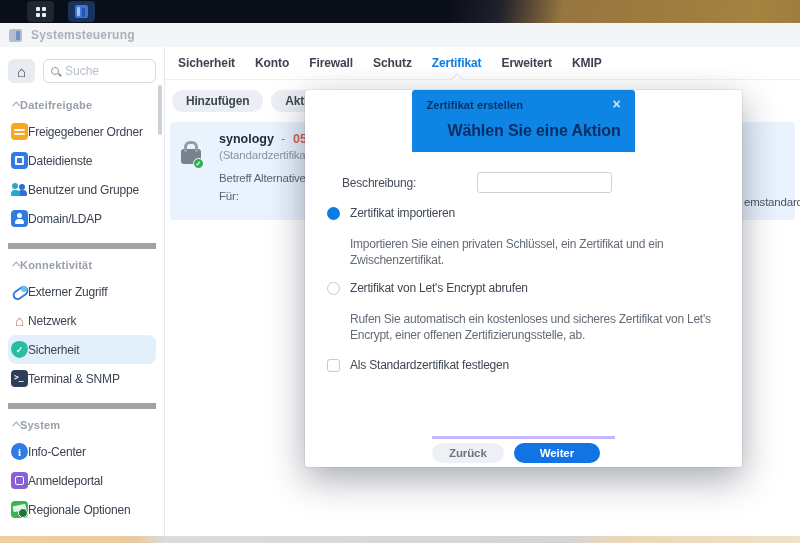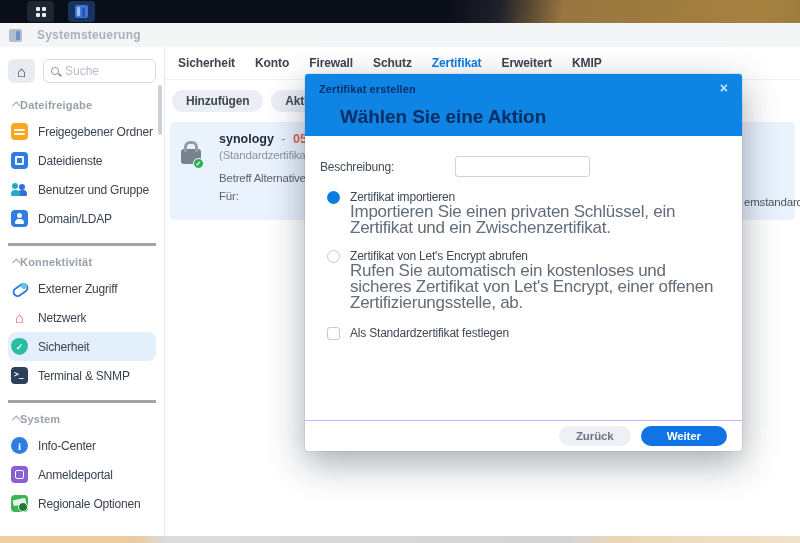--- a/index.html
+++ b/index.html
@@ -16,21 +16,21 @@
   .grid-glyph { width:10px; height:10px; position:relative; }
   .grid-glyph::before { content:""; position:absolute; left:0; top:0; width:4px; height:4px;
       background:#e9eef5; border-radius:1px;
       box-shadow:6px 0 0 #e9eef5, 0 6px 0 #e9eef5, 6px 6px 0 #e9eef5; }
   .cp-glyph { width:13px; height:13px; background:#3f74da; border-radius:2px; position:relative; }
   .cp-glyph::before { content:""; position:absolute; left:2px; top:2px; width:3px; height:9px;
       background:#9fc3ef; border-radius:1px; box-shadow:5px 1px 0 #2756a8; }
 
   
   .window { position:absolute; left:0; top:23px; width:800px; height:513px; background:#fff; }
-  .titlebar { height:24px; background:#f4f5f7; display:flex; align-items:center; padding-left:9px; gap:15px; }
+  .titlebar { height:24px; background:#f4f5f7; display:flex; align-items:center; padding-left:9px; gap:9px; }
   .title-ico { width:13px; height:13px; background:#b3bfce; border-radius:2px; position:relative; flex:none; }
   .title-ico::after { content:""; position:absolute; right:2px; top:2px; width:4px; height:9px; background:#6f8fbe; border-radius:1px; }
   .title-text { font-size:12px; font-weight:bold; color:#a9b1bc; letter-spacing:.2px; }
 
   
   .sidebar { position:absolute; left:0; top:24px; bottom:0; width:165px; background:#fff;
              border-right:1px solid #e6e9ed; padding:12px 8px 0 8px; overflow:hidden; }
   .sb-scrollthumb { position:absolute; right:2px; top:38px; width:4px; height:50px; background:#ccd1d7; border-radius:2px; }
   .sb-toprow { display:flex; gap:8px; align-items:center; margin-bottom:10px; }
   .home-btn { width:27px; height:24px; background:#e8ecf1; border-radius:6px; flex:none;
@@ -39,26 +39,26 @@
   .search-box { flex:1; height:24px; border:1px solid #d6dbe1; border-radius:6px; background:#fff;
                 display:flex; align-items:center; padding:0 7px; gap:6px; }
   .mag { width:8px; height:8px; border:1.5px solid #8e98a4; border-radius:50%; position:relative; flex:none; }
   .mag::after { content:""; position:absolute; width:4px; height:1.5px; background:#8e98a4;
                 right:-3.5px; bottom:-1px; transform:rotate(45deg); }
   .search-box input { border:none; outline:none; width:100%; font-size:12px; color:#3a4350;
                       font-family:"Liberation Sans", sans-serif; background:transparent; }
   .search-box input::placeholder { color:#b7bfc9; }
 
   .sb-section { margin-top:4px; }
-  .sb-section + .sb-section { border-top:3px solid #a3a3a3; margin-top:10px; padding-top:4px; }
+  .sb-section + .sb-section { border-top:6px solid #a3a3a3; margin-top:10px; padding-top:4px; }
   .sb-header { display:flex; align-items:center; gap:0; padding:6px 4px; cursor:pointer; }
   .chev { width:6px; height:6px; border-left:1.5px solid #9aa3ad; border-top:1.5px solid #9aa3ad;
           transform:rotate(45deg) translateY(1px); margin-left:2px; }
   .sb-header-label { font-size:11px; font-weight:bold; color:#98a1ab; letter-spacing:.2px; }
-  .sb-item { display:flex; align-items:center; gap:10px; height:29px; padding-left:3px;
+  .sb-item { display:flex; align-items:center; height:29px; padding-left:3px;
              border-radius:8px; cursor:pointer; }
   .sb-item.selected { background:#e4effc; }
   .sb-label { font-size:12px; color:#3a4350; letter-spacing:-.2px; white-space:nowrap; }
 
   .ico { width:17px; height:17px; border-radius:4px; position:relative; flex:none; }
   .ico-folder::before { content:""; position:absolute; left:3px; right:3px; top:6px; height:2px;
       background:rgba(255,255,255,.92); border-radius:1px; box-shadow:0 4px 0 rgba(255,255,255,.92); }
   .ico-fileserv::before { content:""; position:absolute; left:4px; top:4px; width:9px; height:9px;
       background:rgba(255,255,255,.95); border-radius:1px; }
   .ico-fileserv::after { content:""; position:absolute; left:6px; top:6px; width:5px; height:5px; background:#2f7de1; }
@@ -133,36 +133,36 @@
 
   
   .dialog { position:absolute; left:305px; top:67px; width:437px; height:377px; background:#fff;
             border-radius:3px; box-shadow:0 12px 36px rgba(15,25,45,.38), 0 0 0 1px rgba(0,0,0,.06);
             z-index:20; display:flex; flex-direction:column; }
   .dlg-header { height:62px; background:#0e84e4; border-radius:3px 3px 0 0; position:relative;
                 padding:9px 14px 0 14px; }
   .dlg-title { font-size:11px; font-weight:bold; color:#0a3168; letter-spacing:.1px; }
   .dlg-close { position:absolute; right:14px; top:7px; color:#c9e4fb; font-size:14px; font-weight:bold;
                cursor:pointer; line-height:1; }
-  .dlg-step { font-size:19px; font-weight:bold; color:#0a2e63; margin:11px 0 0 21px; letter-spacing:-.1px; }
+  .dlg-step { font-size:16px; font-weight:bold; color:#0a2e63; margin:11px 0 0 21px; letter-spacing:-.1px; }
   .dlg-body { flex:1; padding:20px 15px 0 15px; font-size:12.5px; color:#3f4854; }
   .desc-row { display:flex; align-items:center; }
-  .desc-label { width:135px; font-size:12px; color:#444c57; letter-spacing:-.2px; }
+  .desc-label { width:135px; font-size:12px; color:#444c57; letter-spacing:-.2px;margin-left:22px; }
   .desc-input { width:135px; height:21px; border:1px solid #ccd3da; border-radius:3px; outline:none;
                 font-size:12px; padding:0 6px; font-family:"Liberation Sans", sans-serif; color:#3f4854; }
   .opt-row { display:flex; align-items:center; gap:10px; margin:13px 0 0 7px; cursor:pointer; }
   .radio { width:13px; height:13px; border-radius:50%; flex:none; }
   .radio.on { background:#0c7ce2; }
   .radio.off { background:#fff; border:1px solid #c3cad2; }
   .opt-label { font-size:12px; color:#3f4854; letter-spacing:-.2px; }
-  .opt-desc { margin:0 0 0 30px; font-size:17px; color:#636c77; line-height:16px;
+  .opt-desc { margin:16px 0 0 30px; font-size:12px; color:#636c77; line-height:16px;
               letter-spacing:-.25px; max-width:398px; }
   .chk-row { display:flex; align-items:center; gap:10px; margin:15px 0 0 7px; cursor:pointer; }
   .checkbox { width:13px; height:13px; border:1px solid #c3cad2; border-radius:3px; background:#fff; flex:none; }
-  .dlg-footer { height:31px; border-top:1px solid #c4b5fd; display:flex; align-items:center;
+  .dlg-footer { height:31px; border-top:3px solid #c4b5fd; display:flex; align-items:center;
                 justify-content:flex-end; gap:10px; padding-right:15px; }
   .btn { height:20px; border:none; border-radius:10px; font-size:11.5px; font-weight:bold;
          cursor:pointer; font-family:"Liberation Sans", sans-serif; letter-spacing:-.1px; }
   .btn-back { background:#edf0f4; color:#6b7581; padding:0 17px; }
   .btn-next { background:#1173e4; color:#fff; padding:0 26px; }
 
   
   .desk-bottom { position:absolute; left:0; bottom:0; width:100%; height:7px;
       background:linear-gradient(90deg,#eccfa4 0%,#e9cba0 17%,#dcdcdc 21%,#d4d4d6 71%,#ead7b8 77%,#f0e2c8 100%); }
 </style>
@@ -302,21 +302,21 @@
           <div class="cert-fields">
             <div>Betreff Alternativer</div>
             <div>Für:</div>
           </div>
         </div>
         <span class="cert-righttext">emstandard</span>
       </div>
     </div>
   </div>
 
-  <div class="dialog" style="top:74px;">
+  <div class="dialog" style="top:90px;align-items:center;">
     <div class="dlg-header">
       <div class="dlg-title">Zertifikat erstellen</div>
       <span class="dlg-close">×</span>
       <div class="dlg-step">Wählen Sie eine Aktion</div>
     </div>
 
     <div class="dlg-body">
       <div class="desc-row">
         <span class="desc-label">Beschreibung:</span>
         <input class="desc-input" type="text" value="" style="">

